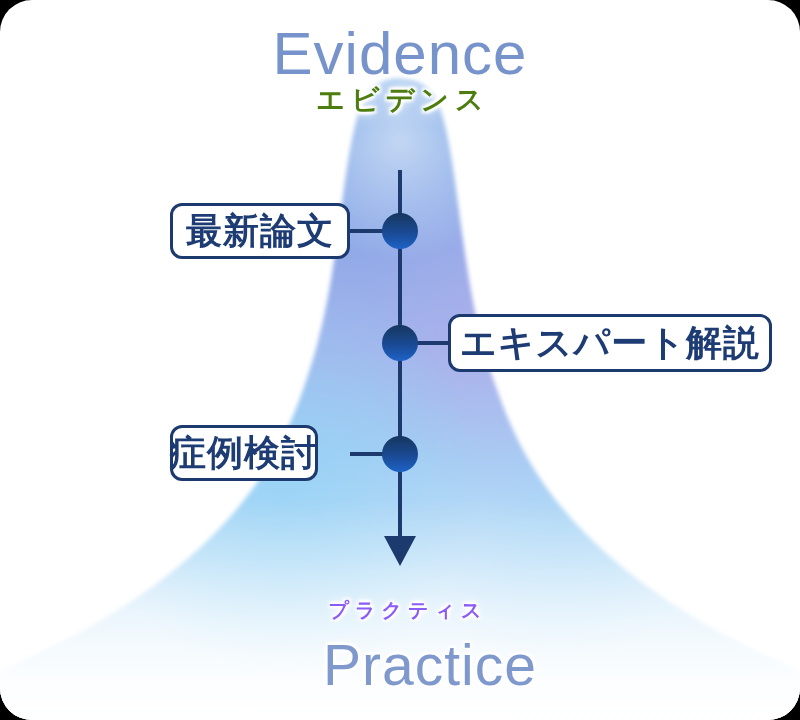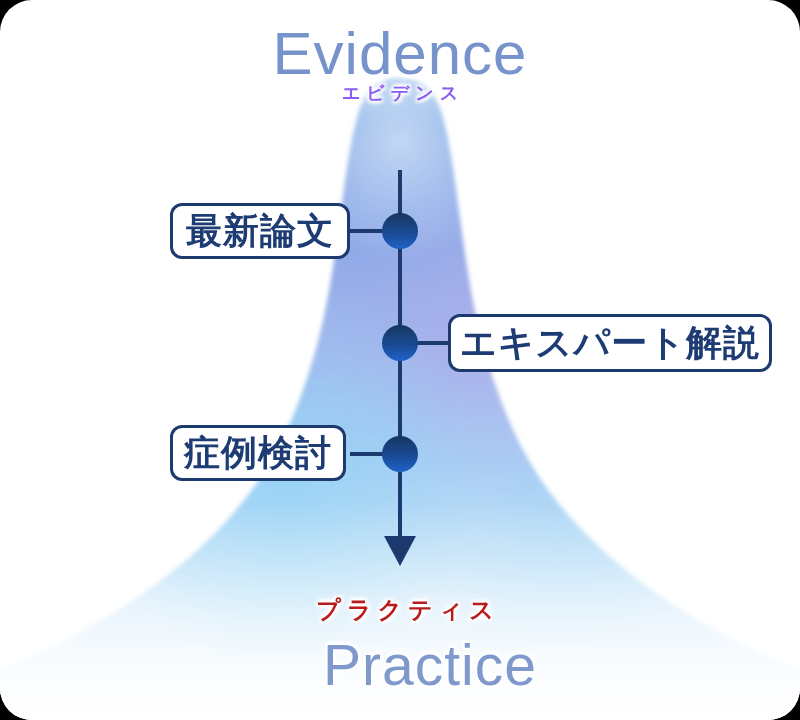--- a/index.html
+++ b/index.html
@@ -28,26 +28,26 @@
     text-shadow:
       0 0 4px #fff,0 0 8px #fff,0 0 14px #fff,
       2px 2px 3px #fff,-2px -2px 3px #fff,
       2px -2px 3px #fff,-2px 2px 3px #fff;
   }
   .evidence-en{
     top:22px;font-size:60px;line-height:64px;
     color:#7793cb;letter-spacing:1px;font-weight:400;
   }
   .evidence-jp{
-    top:78px;font-size:18px;line-height:30px;
-    color:#8b5cf6;font-weight:700;letter-spacing:6px;text-indent:6px;
+    top:85px;font-size:28px;line-height:30px;
+    color:#4d7c0f;font-weight:700;letter-spacing:6px;text-indent:6px;
   }
   .practice-jp{
-    top:594px;font-size:24px;line-height:32px;
-    color:#b91c1c;font-weight:700;letter-spacing:6px;text-indent:16px;
+    top:594px;font-size:20px;line-height:32px;
+    color:#8b5cf6;font-weight:700;letter-spacing:6px;text-indent:16px;
   }
   .practice-en{
     top:629px;font-size:57px;line-height:72px;
     color:#8099cd;letter-spacing:1px;font-weight:400;text-indent:60px;
   }
   
   .vline{
     position:absolute;left:398px;top:170px;width:4px;height:368px;
     background:#1c3a6e;
   }
@@ -76,21 +76,21 @@
     background:#ffffff;
     border:3px solid #1c3a6e;
     border-radius:12px;
     display:flex;align-items:center;justify-content:center;
     font-size:36px;font-weight:700;color:#1e3c74;
     letter-spacing:1px;white-space:nowrap;
     box-sizing:border-box;
   }
   .b1{left:170px;top:203px;width:180px;height:56px;}
   .b2{left:448px;top:314px;width:324px;height:58px;}
-  .b3{left:170px;top:425px;width:176px;height:56px;}
+  .b3{left:170px;top:425px;width:148px;height:56px;}
 </style>
 </head>
 <body>
 
 <div class="stage">
 
   <svg class="mountain" viewBox="0 0 800 720" xmlns="http://www.w3.org/2000/svg">
     <defs>
       <linearGradient id="mtnBase" x1="0" y1="78" x2="0" y2="690" gradientUnits="userSpaceOnUse">
         <stop offset="0" stop-color="#9cc3f0"></stop>

